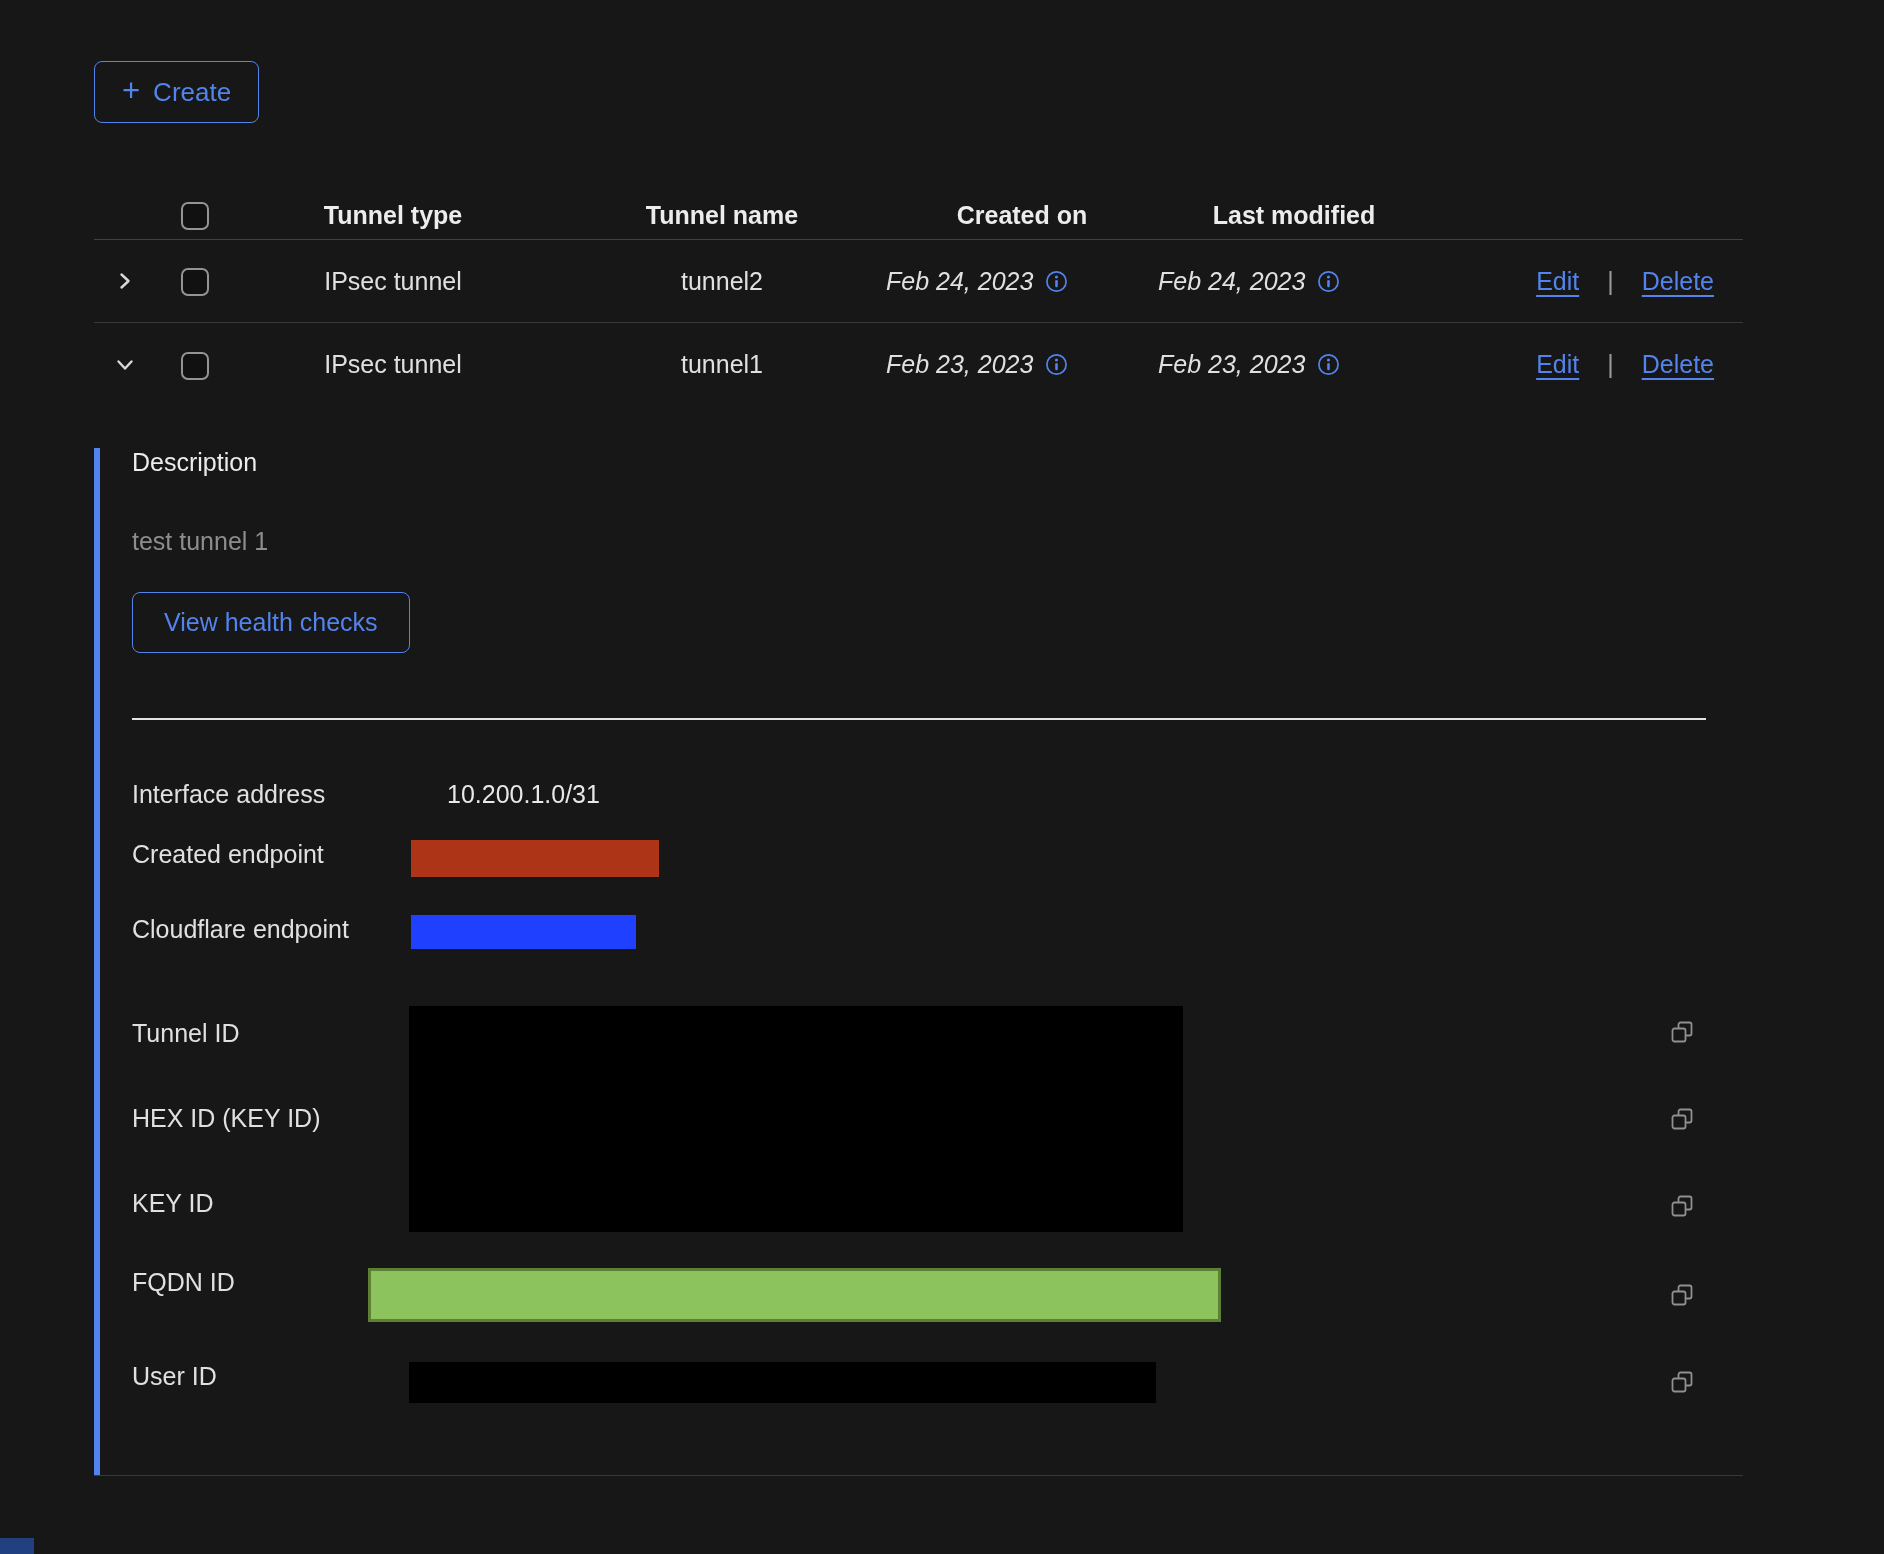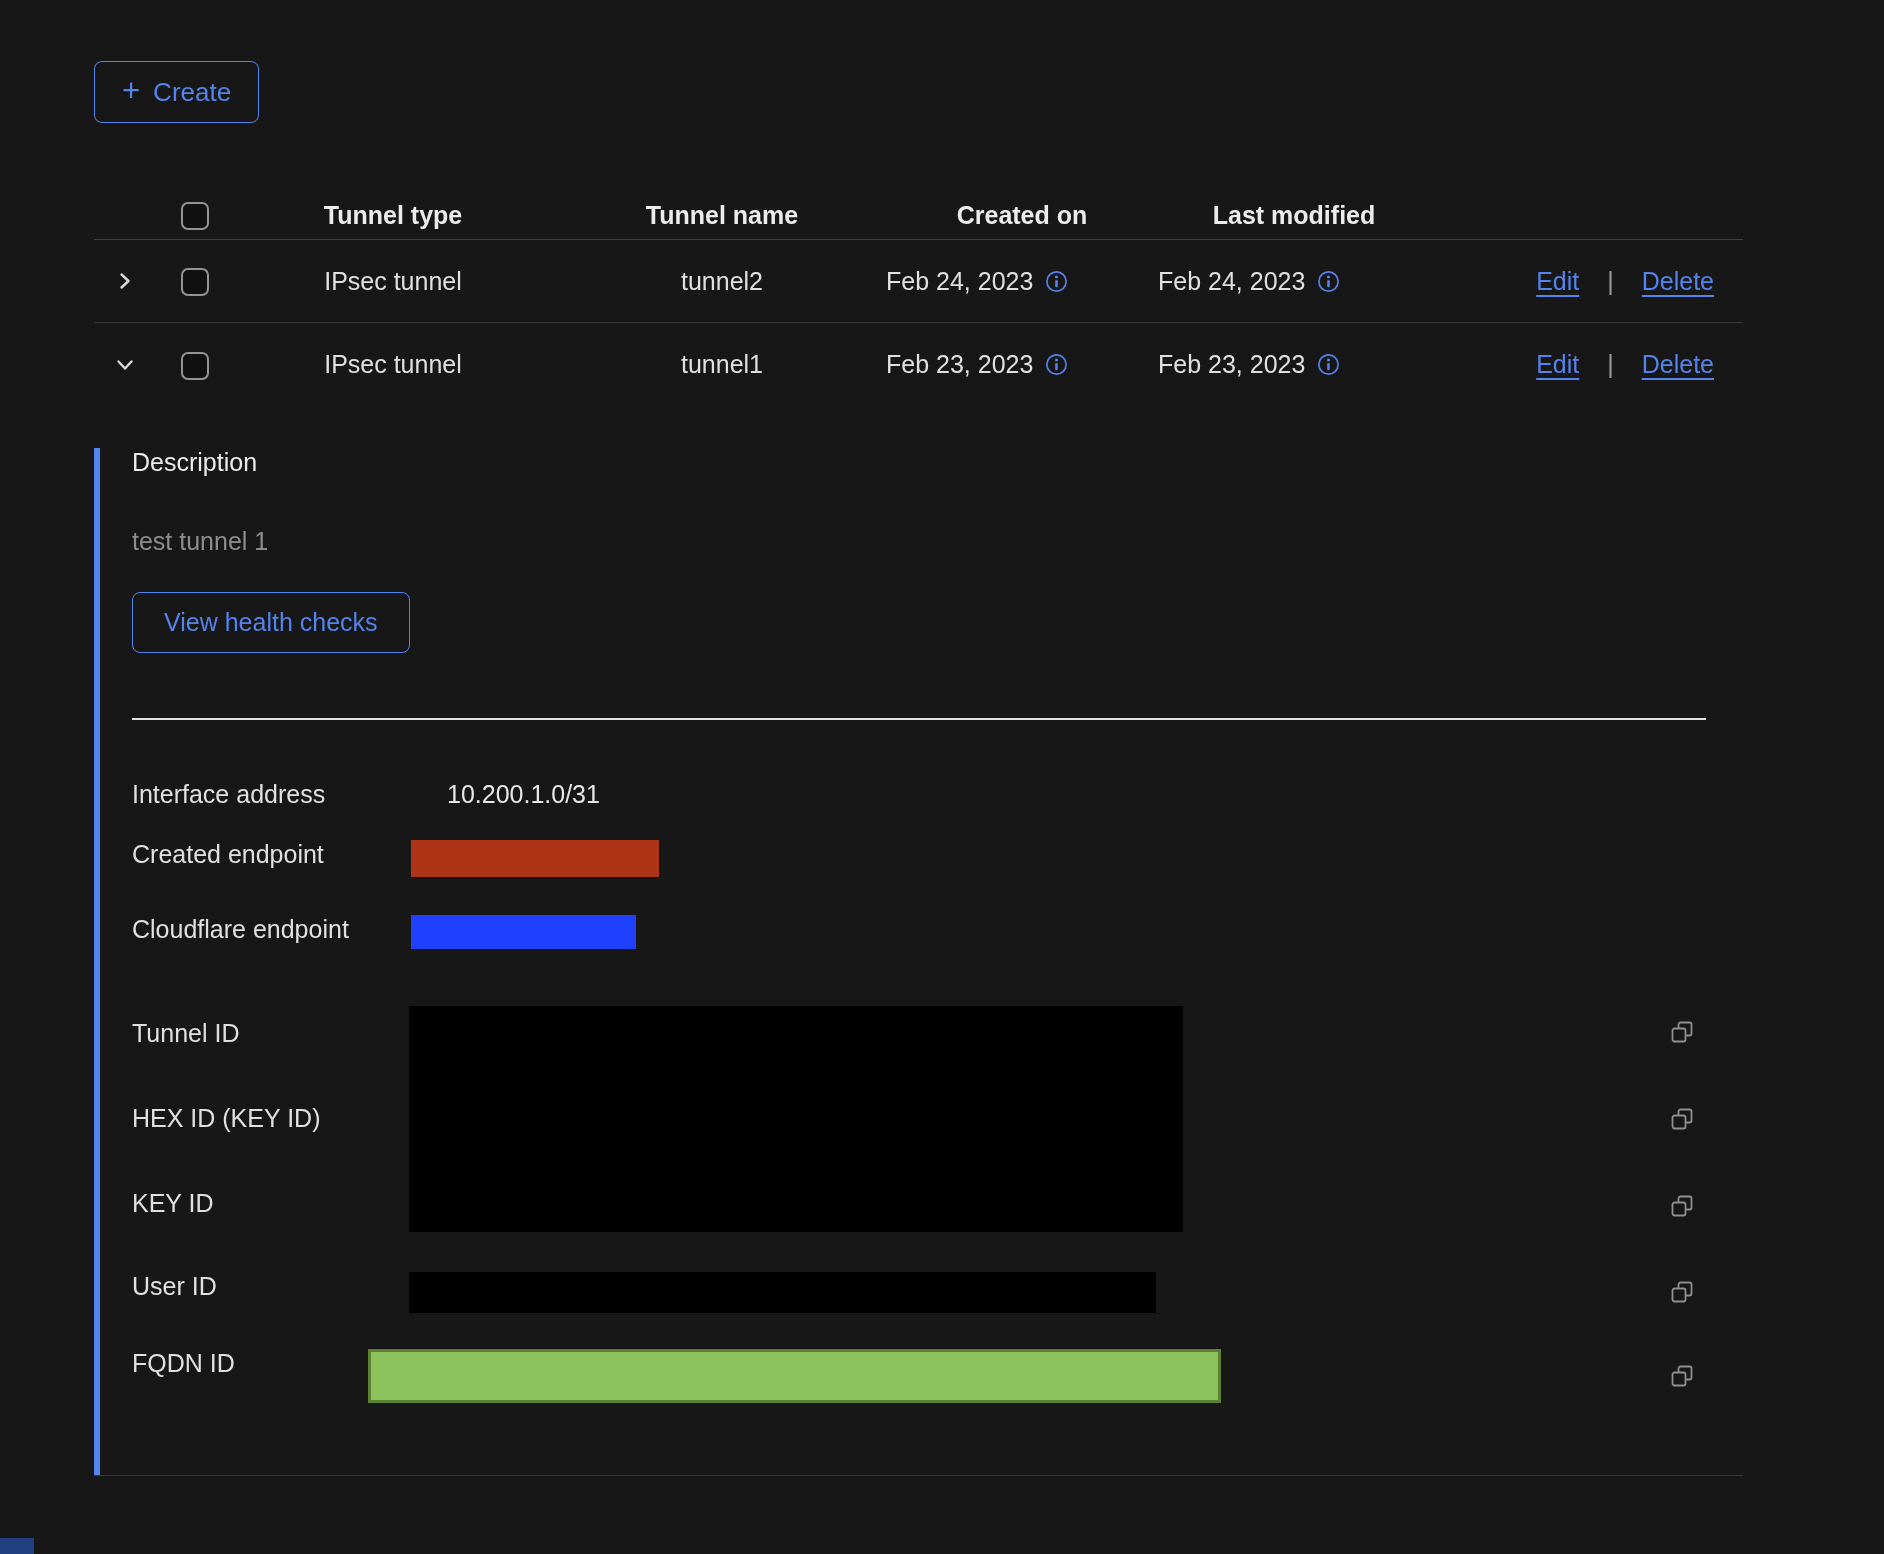--- a/index.html
+++ b/index.html
@@ -42,21 +42,21 @@
   .checkbox {
     display:inline-block; width:28px; height:28px;
     border:2px solid #949494; border-radius:7px;
     background:#111; cursor:pointer; vertical-align:middle;
   }
   .expander {
     width:100%; height:100%;
     display:flex; align-items:center; justify-content:center;
     background:none; border:none; cursor:pointer;
   }
-  .cell-date { display:flex; align-items:center; gap:12px; }
+  .cell-date { display:flex; align-items:center; gap:12px;font-style:italic; }
   .info-btn { background:none; border:none; padding:0; line-height:0; cursor:pointer; }
   .cell-actions {
     display:flex; align-items:center; justify-content:flex-end;
     gap:28px; padding-right:29px;
   }
   .action-link {
     color:var(--accent,#5383ec);
     text-decoration:underline;
     text-underline-offset:5px;
     font-size:25px; cursor:pointer;
@@ -268,39 +268,39 @@
           </button>
           <button class="copy-btn">
             <svg width="24" height="24" viewBox="0 0 24 24" stroke-width="1.8">
                 <rect class="copy-back" x="8.5" y="2.5" width="13" height="13" rx="2"></rect>
                 <rect class="copy-front" x="2.5" y="8.5" width="13" height="13" rx="2"></rect>
               </svg>
           </button>
         </div>
       </div>
 
+      <div class="field-row row-fqdn">
+        <div class="f-label">FQDN ID</div>
+        <div class="green-box"></div>
+        <button class="copy-btn copy-abs">
+          <svg width="24" height="24" viewBox="0 0 24 24" stroke-width="1.8">
+              <rect class="copy-back" x="8.5" y="2.5" width="13" height="13" rx="2"></rect>
+              <rect class="copy-front" x="2.5" y="8.5" width="13" height="13" rx="2"></rect>
+            </svg>
+        </button>
+      </div>
+
       <div class="field-row row-user">
         <div class="f-label">User ID</div>
         <div class="user-box"></div>
         <button class="copy-btn copy-abs">
           <svg width="24" height="24" viewBox="0 0 24 24" stroke-width="1.8">
               <rect class="copy-back" x="8.5" y="2.5" width="13" height="13" rx="2"></rect>
               <rect class="copy-front" x="2.5" y="8.5" width="13" height="13" rx="2"></rect>
             </svg>
         </button>
       </div>
 
-      <div class="field-row row-fqdn">
-        <div class="f-label">FQDN ID</div>
-        <div class="green-box"></div>
-        <button class="copy-btn copy-abs">
-          <svg width="24" height="24" viewBox="0 0 24 24" stroke-width="1.8">
-              <rect class="copy-back" x="8.5" y="2.5" width="13" height="13" rx="2"></rect>
-              <rect class="copy-front" x="2.5" y="8.5" width="13" height="13" rx="2"></rect>
-            </svg>
-        </button>
-      </div>
-
     </div>
   </div>
 </div>
 
 <div class="bottom-fragment"></div>
 
 </body></html>

